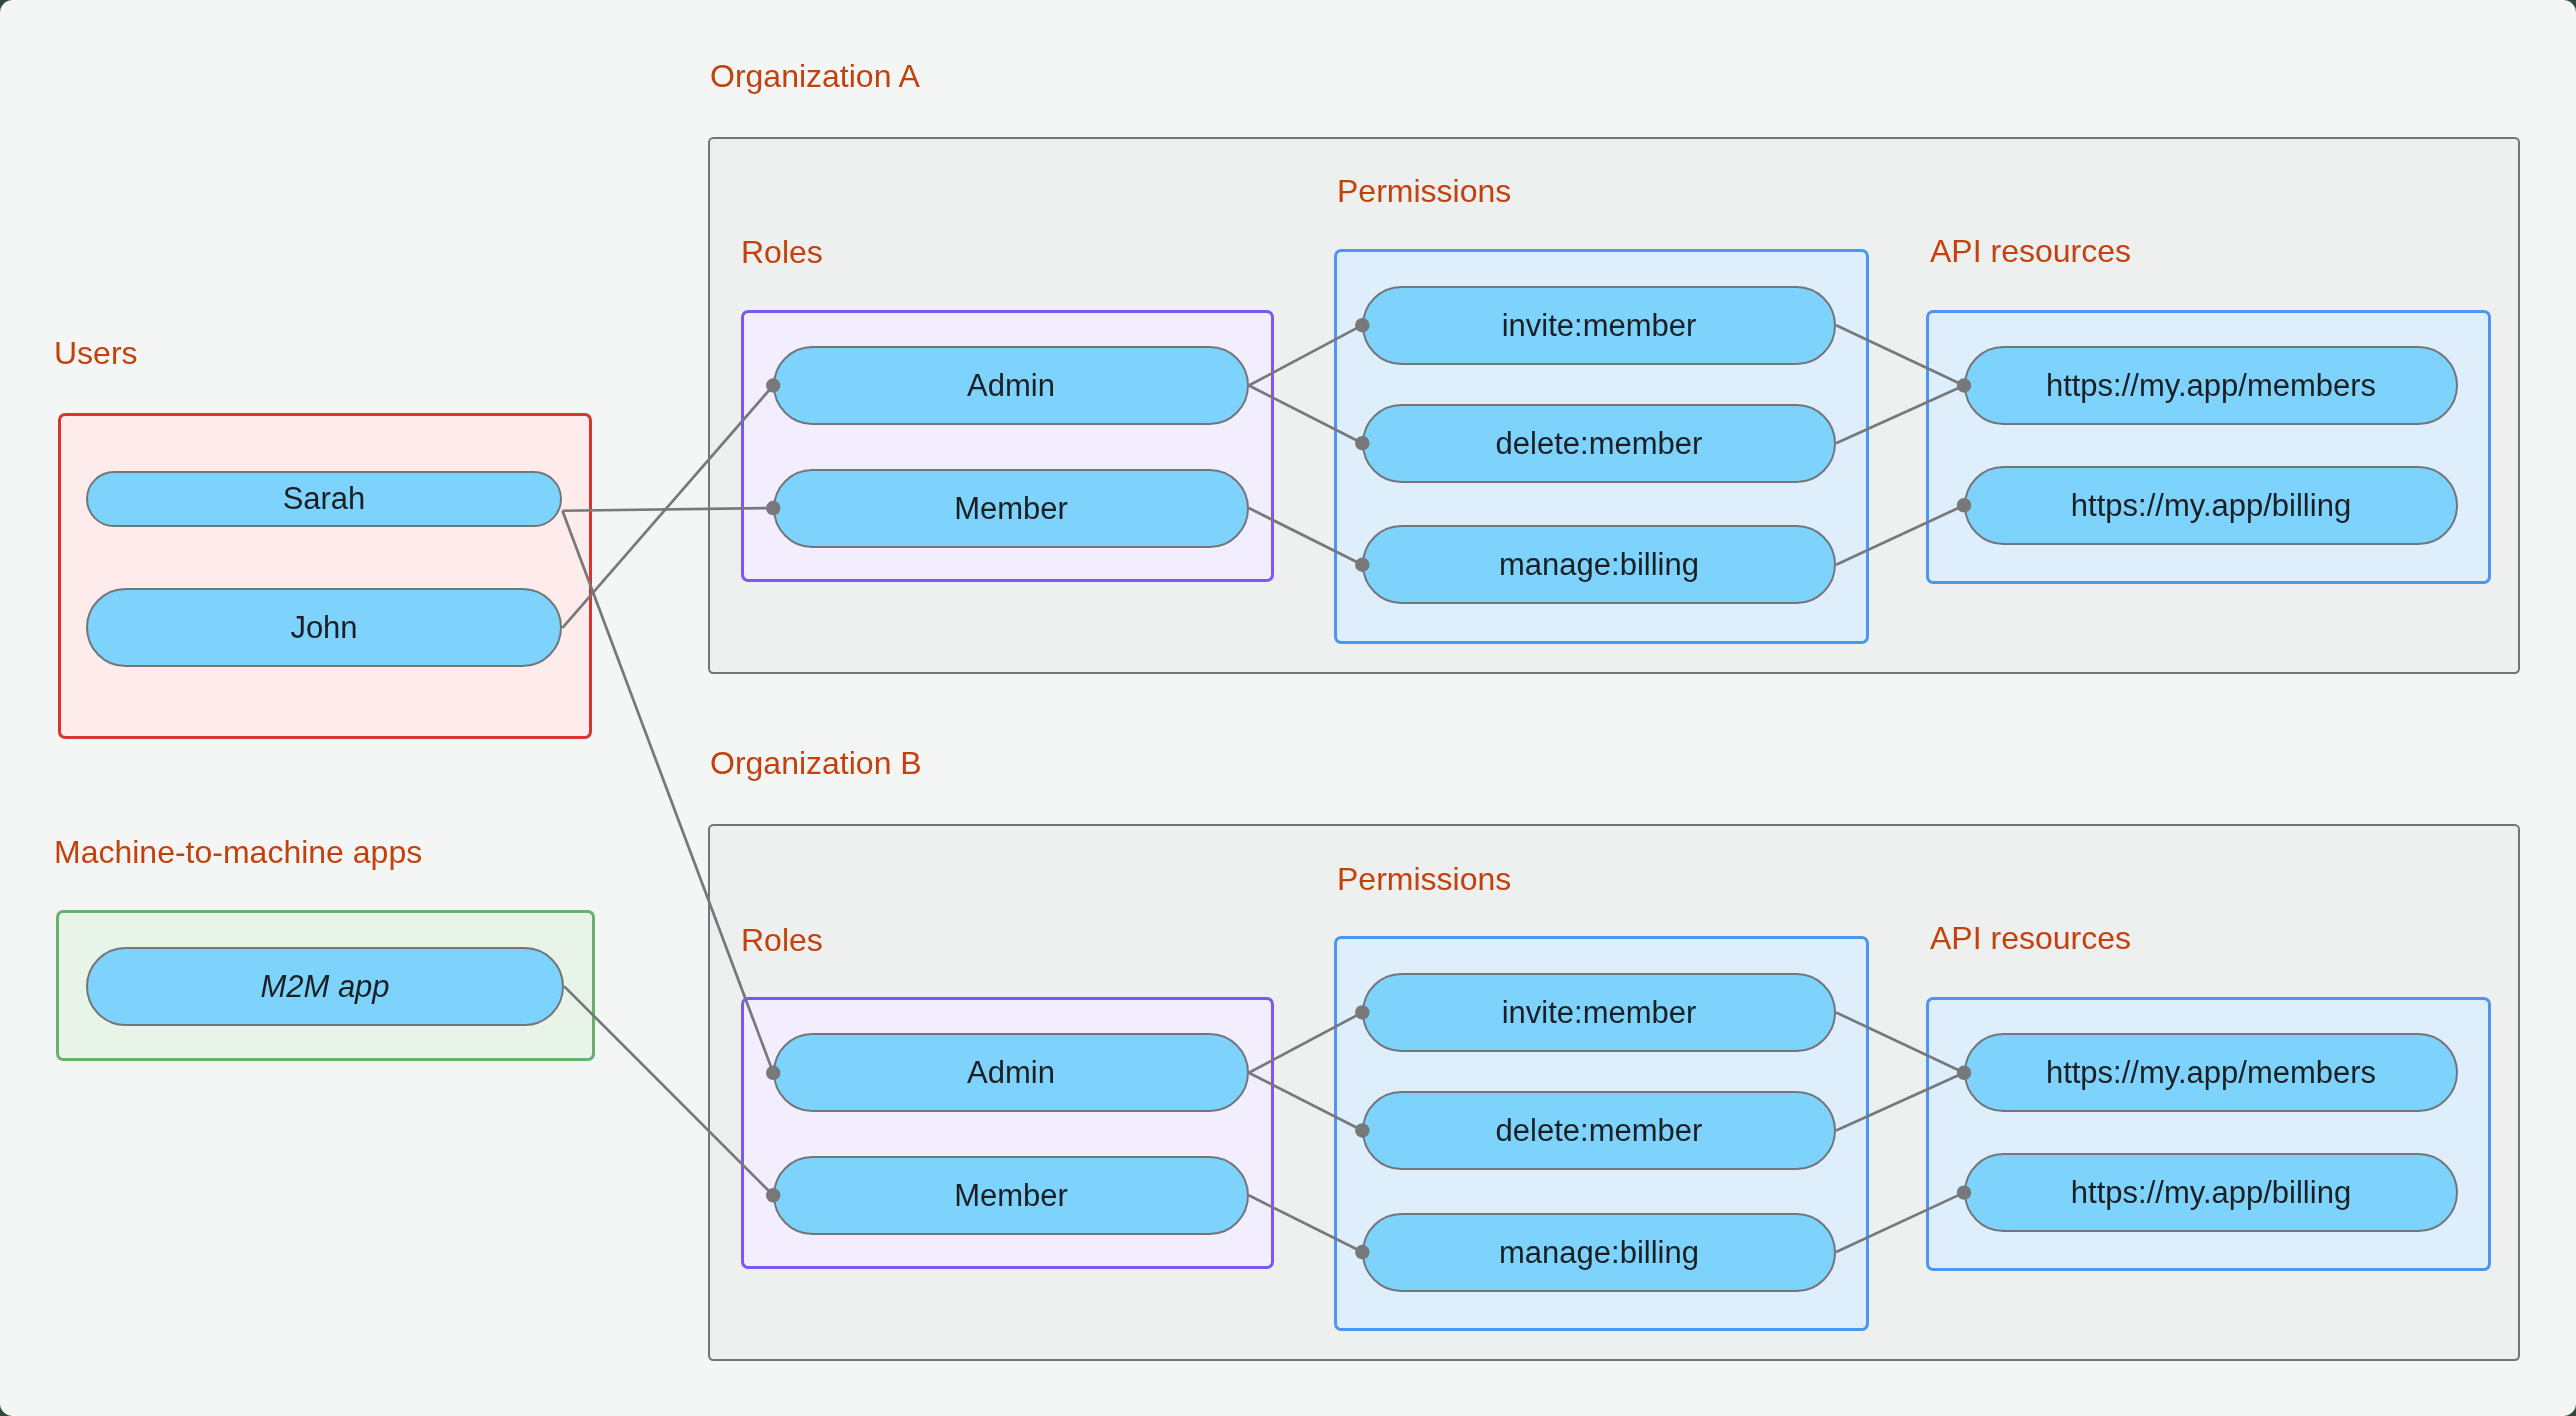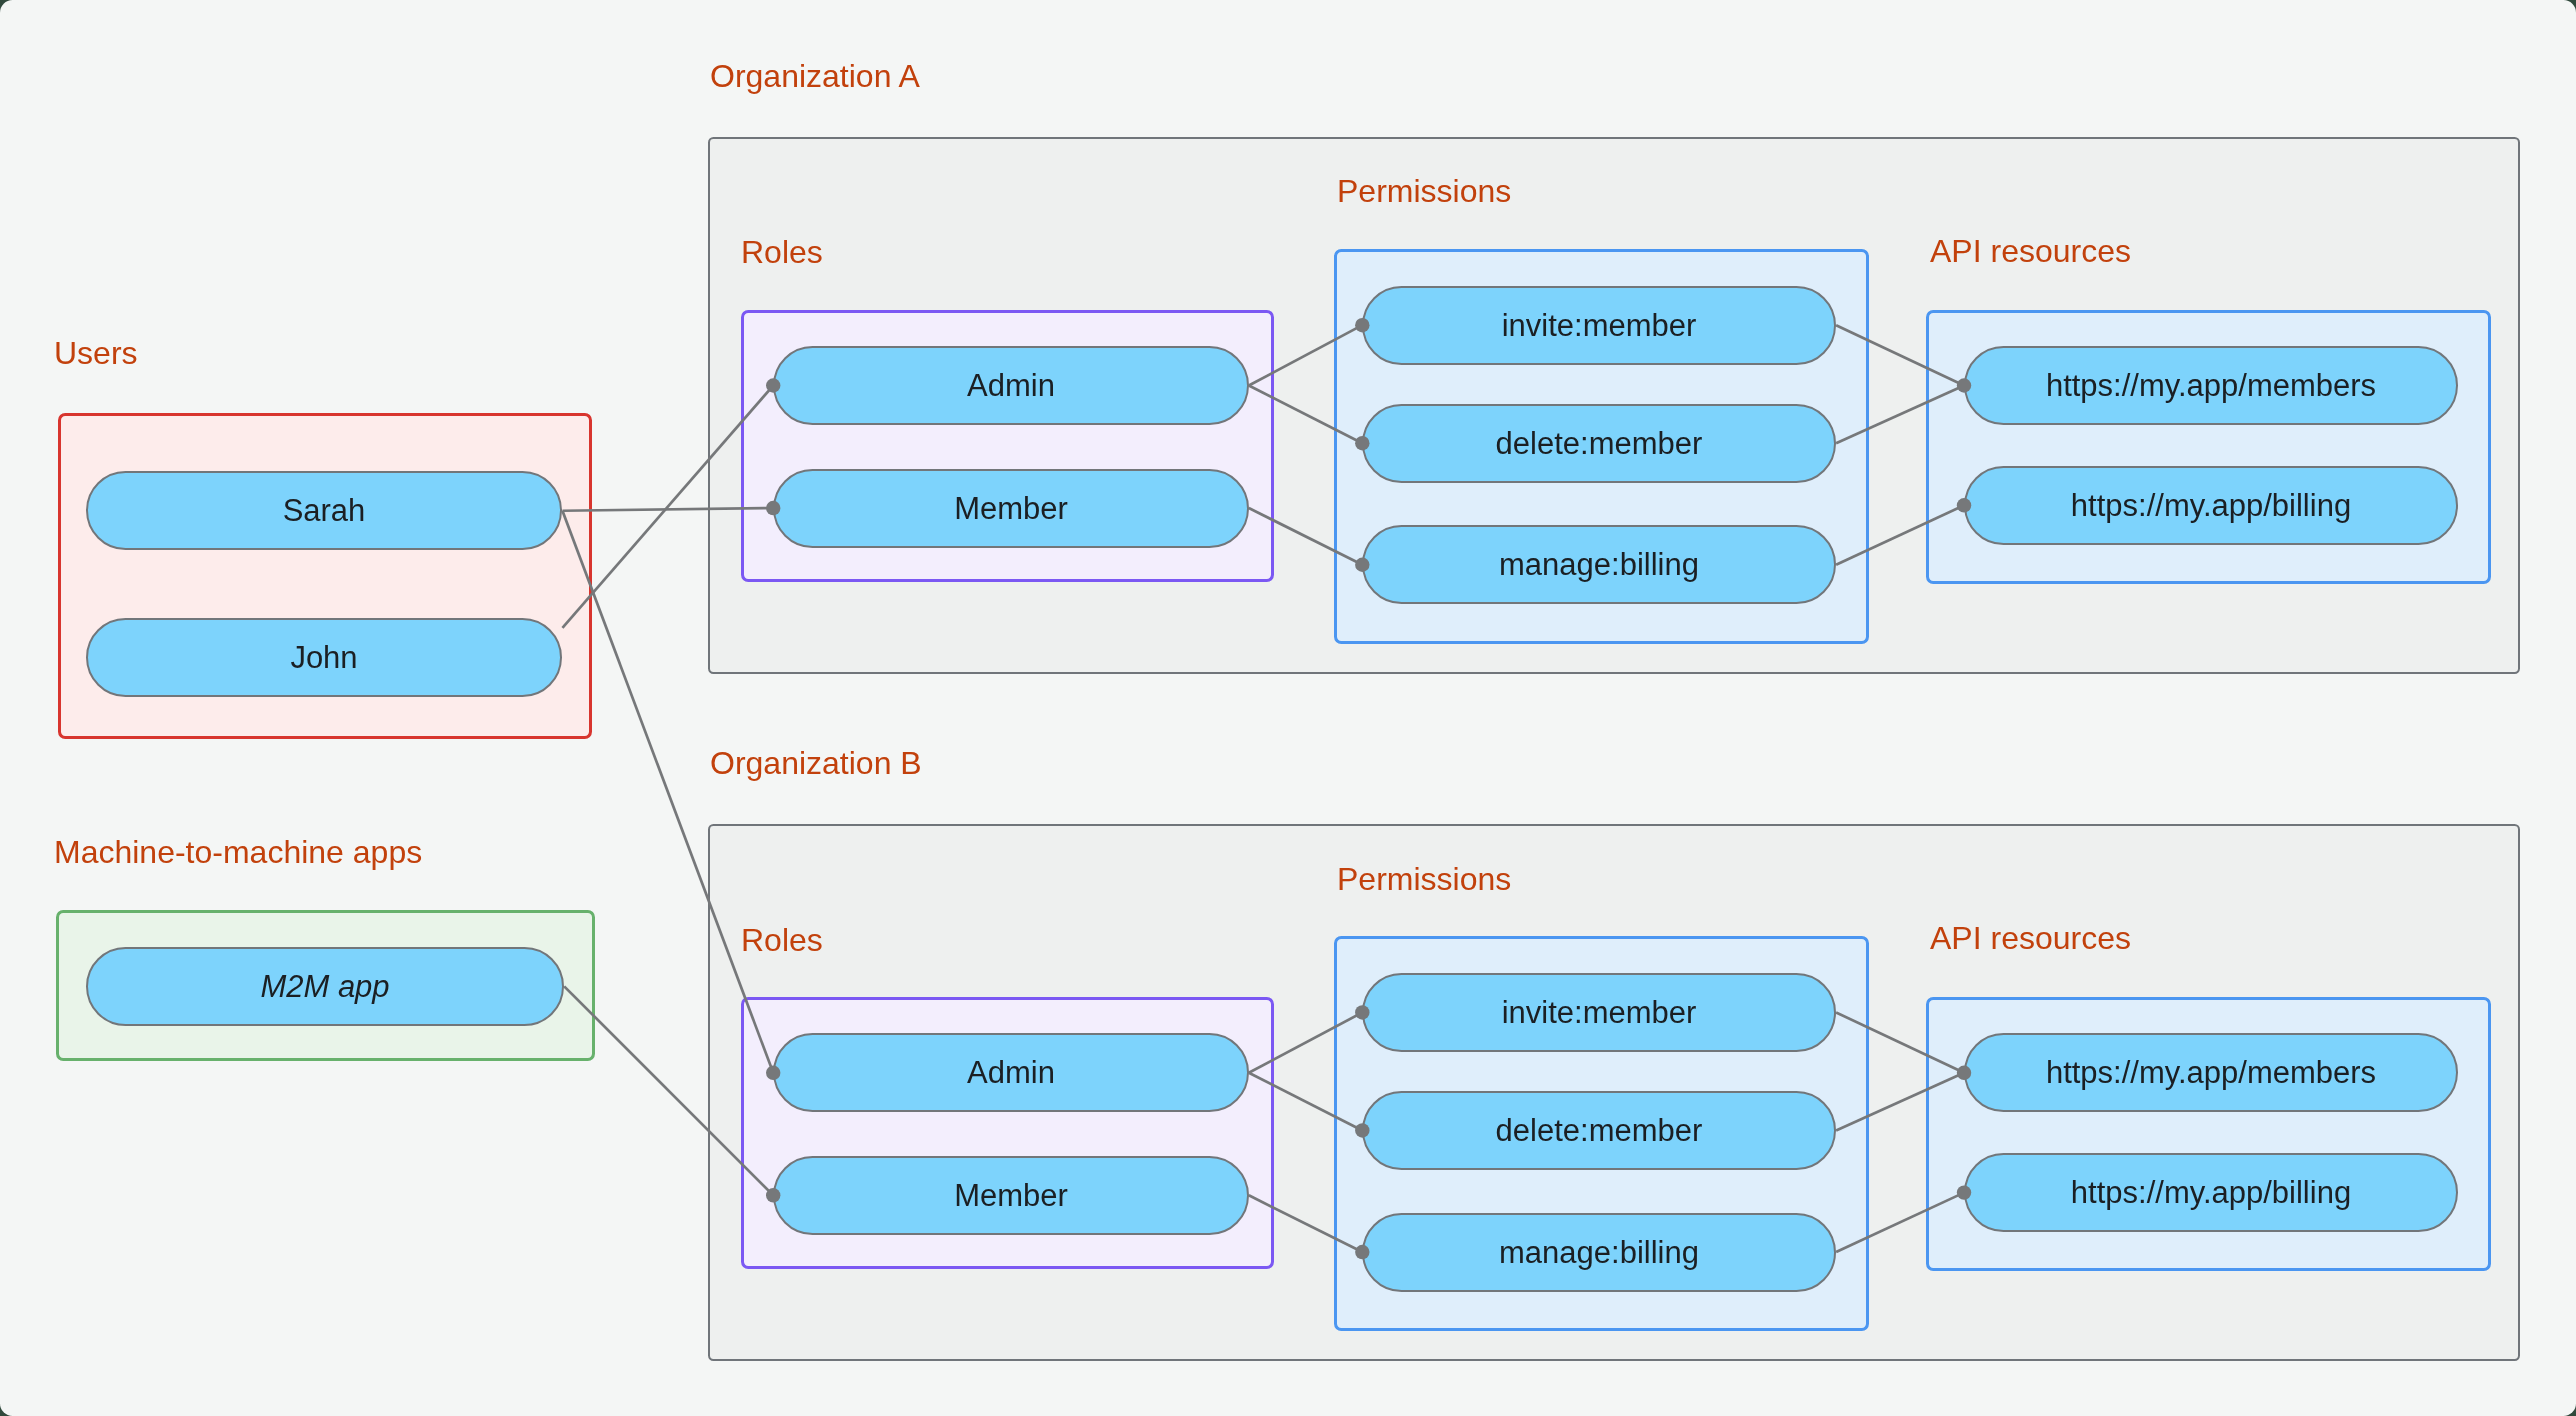--- a/index.html
+++ b/index.html
@@ -23,24 +23,24 @@
   }
   svg.wires{position:absolute;left:0;top:0;pointer-events:none;}
 </style>
 </head>
 <body>
 
 <div class="canvas">
 
   <div class="lbl" style="left:54px;top:333px;">Users</div>
   <div class="gbox users" style="left:58px;top:413px;width:534px;height:326px;"></div>
-  <div class="node" style="left:86px;top:471px;width:476px;height:79px;">
+  <div class="node" style="left:86px;top:471px;width:476px;height:56px;">
     <span>Sarah</span>
   </div>
-  <div class="node" style="left:86px;top:588px;width:476px;height:79px;margin-top:30px;">
+  <div class="node" style="left:86px;top:588px;width:476px;height:79px;">
     <span>John</span>
   </div>
 
   <div class="lbl" style="left:54px;top:832px;">Machine-to-machine apps</div>
   <div class="gbox m2m" style="left:56px;top:910px;width:539px;height:151px;"></div>
   <div class="node" style="left:86px;top:947px;width:478px;height:79px;font-style:italic;">
     <span>M2M app</span>
   </div>
 
   <div class="lbl" style="left:710px;top:56px;">Organization A</div>

